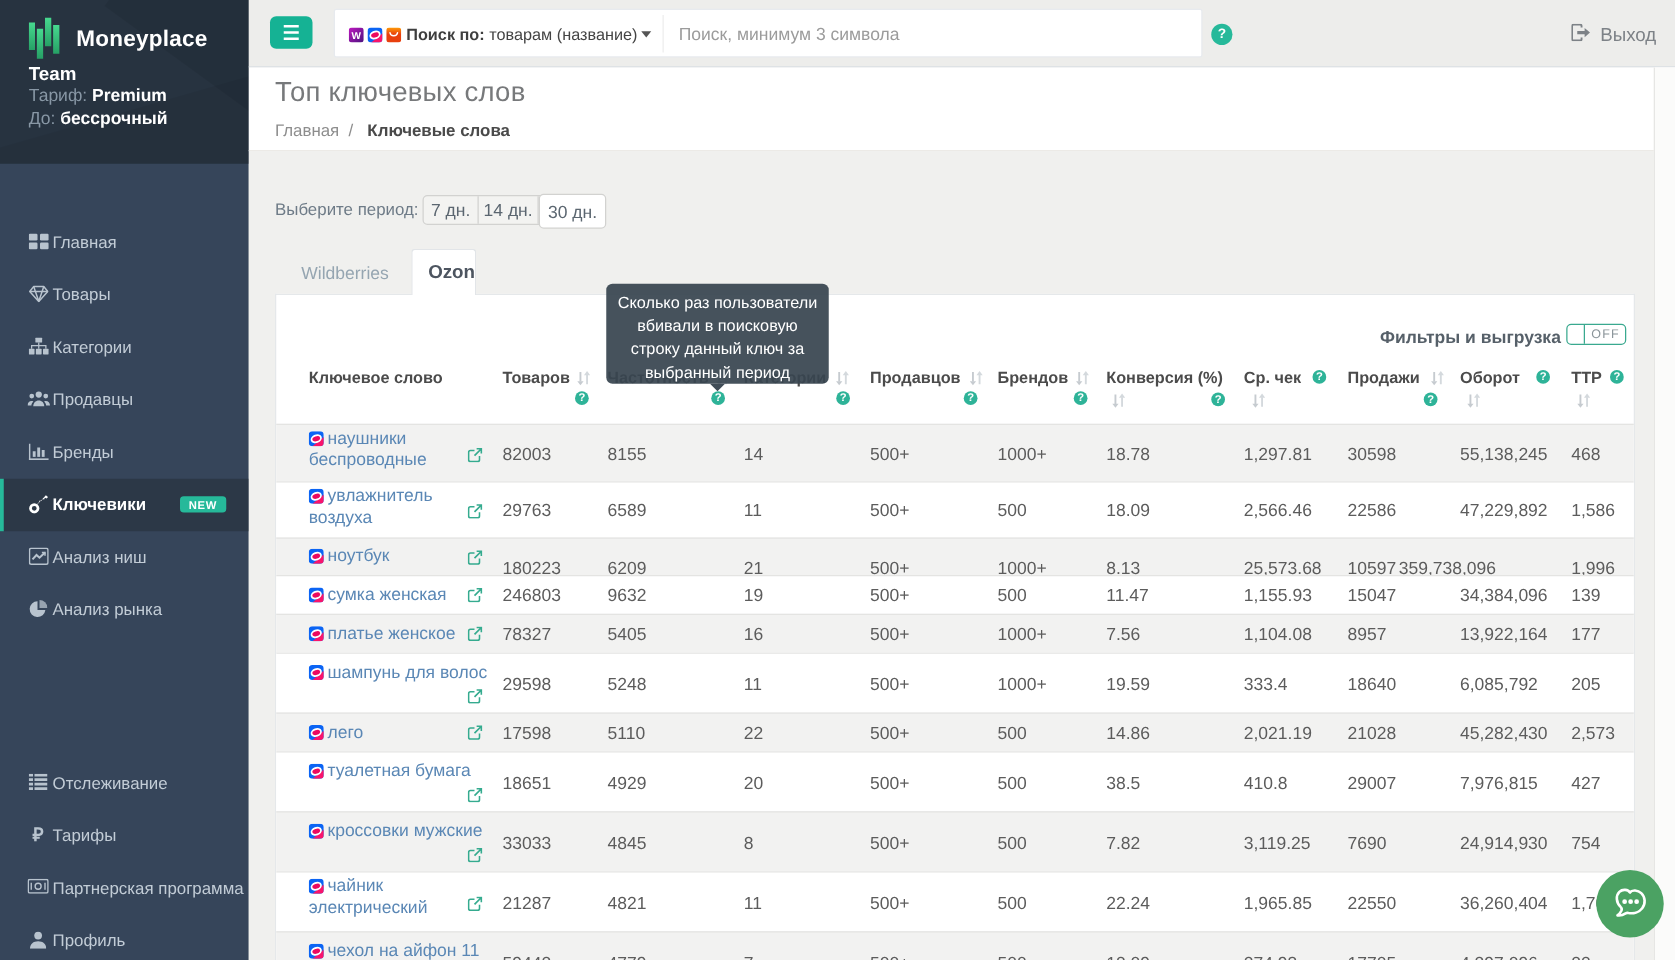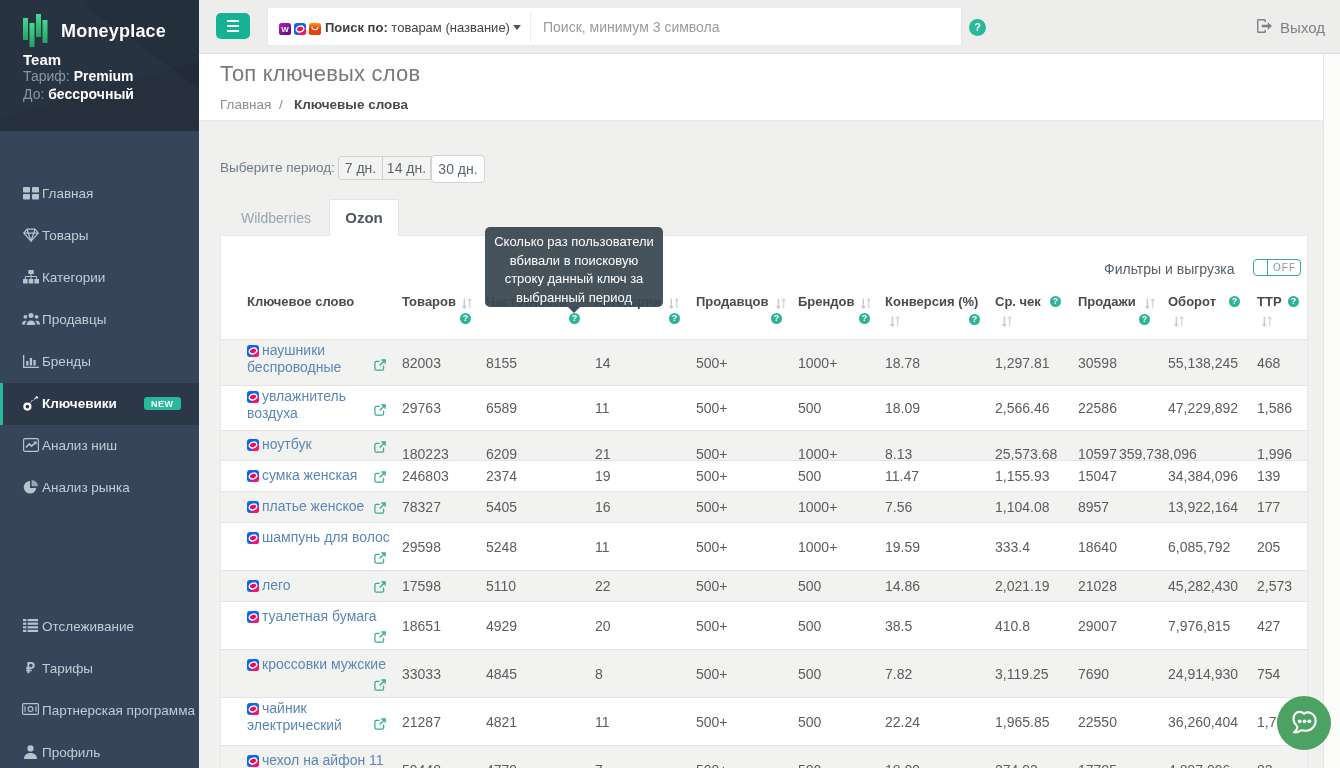--- a/index.html
+++ b/index.html
@@ -41,24 +41,24 @@
 #h1{position:absolute;left:21px;top:7px;font-size:22px;color:#77797b;letter-spacing:.2px}
 #crumbs{position:absolute;left:21px;top:43px;font-size:13.5px;color:#8d8d8d}
 #crumbs b{color:#4a4a4a}
 
 #content{position:absolute;left:199px;top:121px;width:1124px;height:647px;background:#f0f0ee}
 #periodlb{position:absolute;left:21px;top:39px;font-size:13.5px;color:#6e7b87}
 #btngroup{position:absolute;left:139px;top:35px;height:24px;border:1px solid #d2d2d0;border-radius:4px;background:#f3f3f1}
 .pbtn{position:absolute;top:0;height:22px;font-size:14px;color:#5b6670;text-align:center;line-height:22px}
 #pbtn3{position:absolute;left:92px;top:-2px;width:54px;height:28px;background:#fff;border:1px solid #d2d2d0;border-radius:4px;font-size:14px;color:#5b6670;text-align:center;line-height:26px}
 #tab-wb{position:absolute;left:34px;top:79px;width:86px;height:36px;color:#95a5b1;font-size:14px;text-align:center;line-height:36px}
-#tab-oz{position:absolute;left:130px;top:78px;width:70px;height:37px;background:#fff;border:1px solid #e2e5e8;border-bottom:none;border-radius:3px 3px 0 0;color:#4d5560;font-weight:bold;font-size:15px;text-align:center;line-height:36px;z-index:3}
+#tab-oz{position:absolute;left:130px;top:78px;width:52px;height:37px;background:#fff;border:1px solid #e2e5e8;border-bottom:none;border-radius:3px 3px 0 0;color:#4d5560;font-weight:bold;font-size:15px;text-align:right;line-height:36px;z-index:3}
 #card{position:absolute;left:21px;top:114px;width:1088px;height:533px;background:#fff;border:1px solid #e5e8ea;border-bottom:none}
 
-#filters{position:absolute;left:883px;top:25px;font-size:14px;font-weight:normal;color:#566069}
+#filters{position:absolute;left:883px;top:25px;font-size:14px;font-weight:bold;color:#566069}
 #toggle{position:absolute;left:1032px;top:23px;width:48px;height:17px;background:#fff;border:1px solid #3aa98f;border-radius:4px}
 #toggle .knob{position:absolute;left:0;top:0;width:14px;height:15px;border-right:1px solid #3aa98f}
 #toggle .off{position:absolute;left:19px;top:2px;font-size:10px;color:#8a9499;letter-spacing:1px}
 .hcell{position:absolute;font-size:13px;font-weight:bold;color:#4b4b4b;white-space:nowrap}
 .qh{position:absolute;width:11px;height:11px;border-radius:50%;background:#2eb398;color:#fff;font-size:9px;font-weight:bold;text-align:center;line-height:11.5px}
 .sorti{position:absolute;width:13px;height:13px}
 .trow{position:absolute;left:0;width:1086px;border-top:1px solid #e4e4e2;background:#fff}
 .trow.stripe{background:#f2f2f1}
 .kw{position:absolute;left:26px;width:147px;font-size:14px;line-height:16.5px;color:#5a87b5}
 .kw svg{vertical-align:-2px;margin-right:3px}
@@ -516,21 +516,21 @@
                 <ellipse cx="6" cy="6" rx="3.9" ry="2.7" transform="rotate(-20 6 6)" fill="#ec0a5f" stroke="#fff" stroke-width="1.4"></ellipse>
               </g>
             </svg>сумка женская</div>
           <div class="ext" style="top:8px"><svg width="12" height="12" viewBox="0 0 12 12">
               <g fill="none" stroke="#35ab8f" stroke-width="1.25">
                 <path d="M9.6 6.7v3a1.5 1.5 0 0 1-1.5 1.5H2.4A1.5 1.5 0 0 1 .9 9.7V3.9a1.5 1.5 0 0 1 1.5-1.5h3.2"></path>
                 <path d="M7.3 1h3.8v3.8M10.7 1.4 5.6 6.5" stroke-width="1.35"></path>
               </g>
             </svg></div>
           <div class="num" style="left:181px">246803</div>
-          <div class="num" style="left:265px">2374</div>
+          <div class="num" style="left:265px">9632</div>
           <div class="num" style="left:374px">19</div>
           <div class="num" style="left:475px">500+</div>
           <div class="num" style="left:577px">500</div>
           <div class="num" style="left:664px">11.47</div>
           <div class="num" style="left:774px">1,155.93</div>
           <div class="num" style="left:857px">15047</div>
           <div class="num" style="left:947px">34,384,096</div>
           <div class="num" style="left:1036px">139</div>
         </div>
 <div class="trow stripe" style="top:255px;height:31px">

